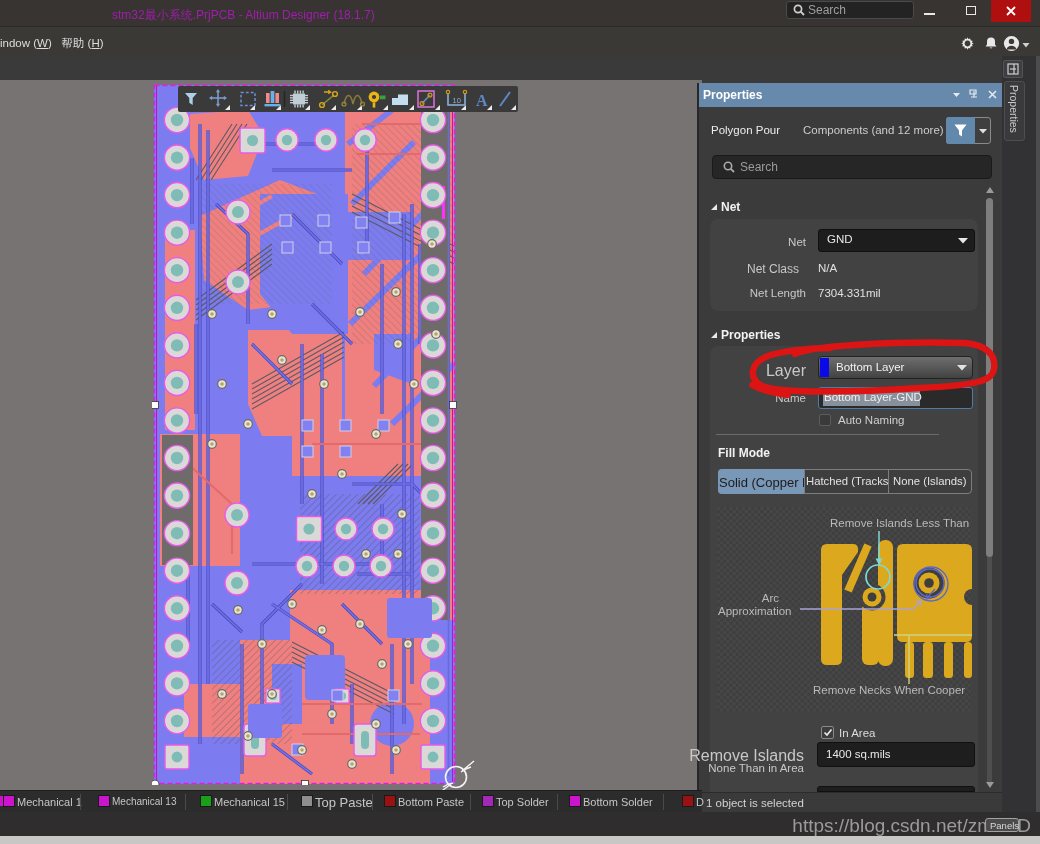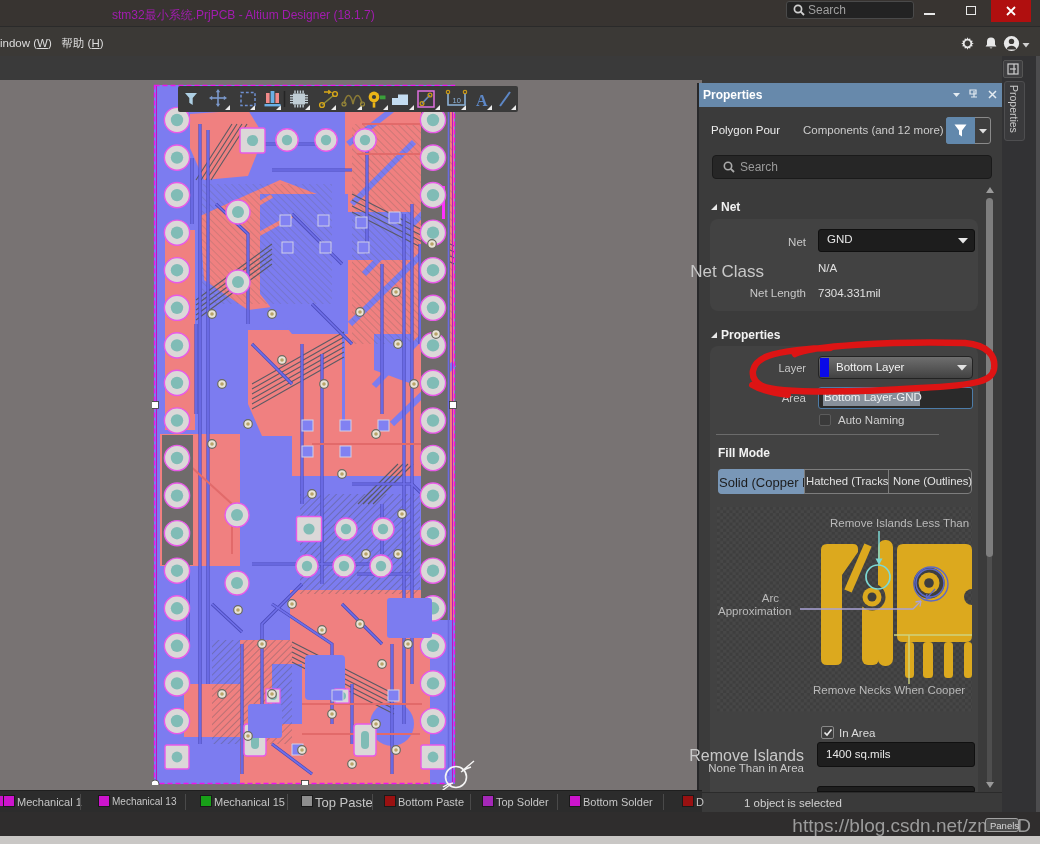--- a/index.html
+++ b/index.html
@@ -507,52 +507,52 @@
       <path d="M8 1 v6 h-6 Z" fill="#e8e8e8"></path>
     </svg>
 <div class="abs" style="left:721px;top:200px;font-size:12px;font-weight:bold;color:#f2f2f2">Net</div>
 <div class="abs" style="left:710px;top:219px;width:268px;height:92px;background:#424242;border-radius:8px"></div>
 <div class="abs" style="left:806px;top:236px;font-size:11.5px;color:#c8c8c8;transform:translateX(-100%)">Net</div>
 <div class="abs" style="left:818px;top:229px;width:157px;height:23px;background:#1d1d1d;border:1px solid #101010;border-radius:3px"></div>
 <div class="abs" style="left:827px;top:233px;font-size:11.5px;color:#e8e8e8">GND</div>
 <svg class="abs" style="left:957px;top:237px" width="12" height="8" viewBox="0 0 12 8">
       <path d="M1 1 l5 5.5 5 -5.5 Z" fill="#e8e8e8"></path>
     </svg>
-<div class="abs" style="left:764px;top:262px;font-size:17px;color:#c8c8c8;transform:translateX(-100%)">Net Class</div>
+<div class="abs" style="left:799px;top:262px;font-size:12px;color:#c8c8c8;transform:translateX(-100%)">Net Class</div>
 <div class="abs" style="left:818px;top:262px;font-size:11.5px;color:#e0e0e0">N/A</div>
 <div class="abs" style="left:806px;top:287px;font-size:11.5px;color:#c8c8c8;transform:translateX(-100%)">Net Length</div>
 <div class="abs" style="left:818px;top:287px;font-size:11.5px;color:#e0e0e0">7304.331mil</div>
 
 <svg class="abs" style="left:709px;top:331px" width="10" height="9" viewBox="0 0 10 9">
       <path d="M8 1 v6 h-6 Z" fill="#e8e8e8"></path>
     </svg>
 <div class="abs" style="left:721px;top:328px;font-size:12px;font-weight:bold;color:#f2f2f2">Properties</div>
 <div class="abs" style="left:710px;top:346px;width:268px;height:446px;background:#424242;border-radius:8px 8px 0 0"></div>
-<div class="abs" style="left:806px;top:362px;font-size:11px;color:#c8c8c8;transform:translateX(-100%)">Layer</div>
+<div class="abs" style="left:806px;top:362px;font-size:16px;color:#c8c8c8;transform:translateX(-100%)">Layer</div>
 <div class="abs" style="left:818px;top:356px;width:155px;height:23px;background:linear-gradient(#6e6e6e,#424242);border:1px solid #232323;border-radius:4px"></div>
 <div class="abs" style="left:820px;top:358px;width:9px;height:19px;background:#0a0ae8"></div>
 <div class="abs" style="left:836px;top:361px;font-size:11.5px;color:#f2f2f2">Bottom Layer</div>
 <svg class="abs" style="left:956px;top:364px" width="12" height="8" viewBox="0 0 12 8">
       <path d="M1 1 l5 5.5 5 -5.5 Z" fill="#e2e2e2"></path>
     </svg>
-<div class="abs" style="left:806px;top:392px;font-size:11.5px;color:#c8c8c8;transform:translateX(-100%)">Area</div>
+<div class="abs" style="left:806px;top:392px;font-size:11.5px;color:#c8c8c8;transform:translateX(-100%)">Name</div>
 <div class="abs" style="left:818px;top:387px;width:155px;height:22px;background:#2a2a2a;border:1px solid #4d7ca8;border-radius:3px"></div>
 <div class="abs" style="left:823px;top:390px;width:97px;height:16px;background:#87909b"></div>
 <div class="abs" style="left:824px;top:391px;font-size:11.5px;color:#eef0f2">Bottom Layer-GND</div>
 <div class="abs" style="left:819px;top:414px;width:12px;height:12px;background:#3a3a3a;border:1px solid #5c5c5c;border-radius:2px"></div>
 <div class="abs" style="left:838px;top:414px;font-size:11.5px;color:#cfcfcf">Auto Naming</div>
 <div class="abs" style="left:716px;top:434px;width:223px;height:1px;background:#6b6b6b"></div>
 <div class="abs" style="left:718px;top:446px;font-size:12px;font-weight:bold;color:#f2f2f2">Fill Mode</div>
 <div class="abs" style="left:718px;top:469px;width:254px;height:25px;border:1px solid #7d7d7d;border-radius:4px;background:#3e3e3e"></div>
 <div class="abs" style="left:718px;top:469px;width:86px;height:25px;background:#7997b7;border-radius:4px 0 0 4px"></div>
 <div class="abs" style="left:719px;top:475px;font-size:13px;color:#1c1c1c;width:85px;overflow:hidden;white-space:nowrap">Solid (Copper Re</div>
 <div class="abs" style="left:804px;top:469px;width:1px;height:25px;background:#7d7d7d"></div>
 <div class="abs" style="left:806px;top:475px;font-size:11.3px;color:#e2e2e2;width:82px;overflow:hidden;white-space:nowrap">Hatched (Tracks/</div>
 <div class="abs" style="left:888px;top:469px;width:1px;height:25px;background:#7d7d7d"></div>
-<div class="abs" style="left:893px;top:475px;font-size:11.3px;color:#e2e2e2;width:80px;overflow:hidden;white-space:nowrap">None (Outlines)</div>
+<div class="abs" style="left:893px;top:475px;font-size:11.3px;color:#e2e2e2;width:80px;overflow:hidden;white-space:nowrap">None (Islands)</div>
 
 <svg class="abs" style="left:717px;top:507px" width="255" height="205" viewBox="0 0 255 205">
 <defs>
         <pattern id="chk" width="6.2" height="6.2" patternUnits="userSpaceOnUse">
 <rect width="6.2" height="6.2" fill="#3e3e3e"></rect>
           <rect width="3.1" height="3.1" fill="#474747"></rect>
           <rect x="3.1" y="3.1" width="3.1" height="3.1" fill="#474747"></rect>
         </pattern>
       </defs>
 <rect width="255" height="205" fill="url(#chk)"></rect>
@@ -606,21 +606,21 @@
 <svg class="abs" style="left:985px;top:186px" width="10" height="8" viewBox="0 0 10 8">
       <path d="M5 1 L9 7 H1 Z" fill="#9a9a9a"></path>
     </svg>
 <div class="abs" style="left:986px;top:198px;width:7px;height:359px;background:#7e7e7e;border-radius:4px"></div>
 <div class="abs" style="left:987px;top:557px;width:5px;height:225px;background:#4e4e4e"></div>
 <svg class="abs" style="left:985px;top:781px" width="10" height="8" viewBox="0 0 10 8">
       <path d="M5 7 L9 1 H1 Z" fill="#9a9a9a"></path>
     </svg>
 
 <div class="abs" style="left:699px;top:792px;width:303px;height:20px;background:#3a3a3a;border-top:1px solid #2b2b2b"></div>
-<div class="abs" style="left:744px;top:797px;font-size:11.5px;color:#d2d2d2">1 object is selected</div>
+<div class="abs" style="left:706px;top:797px;font-size:11.5px;color:#d2d2d2">1 object is selected</div>
 <div class="abs" style="left:0;top:790px;width:702px;height:22px;background:#2c2c2c;border-top:1px solid #1f1f1f">
       <div class="abs" style="left:-6px;top:5px;width:10px;height:10px;background:#cc14cc"></div>
       <div class="abs" style="left:4px;top:5px;width:10px;height:10px;background:#cc14cc;outline:1px solid #1a1a1a"></div>
       <div class="abs" style="left:17px;top:4.5px;font-size:11px;color:#c6c6c6;white-space:nowrap">Mechanical 1</div>
       <div class="abs" style="left:99px;top:5px;width:10px;height:10px;background:#cc14cc;outline:1px solid #1a1a1a"></div>
       <div class="abs" style="left:112px;top:4.5px;font-size:10px;color:#c6c6c6;white-space:nowrap">Mechanical 13</div>
       <div class="abs" style="left:201px;top:5px;width:10px;height:10px;background:#18a018;outline:1px solid #1a1a1a"></div>
       <div class="abs" style="left:214px;top:4.5px;font-size:11px;color:#c6c6c6;white-space:nowrap">Mechanical 15</div>
       <div class="abs" style="left:302px;top:5px;width:10px;height:10px;background:#8e8e8e;outline:1px solid #1a1a1a"></div>
       <div class="abs" style="left:315px;top:4px;font-size:13px;color:#c6c6c6;white-space:nowrap">Top Paste</div>

